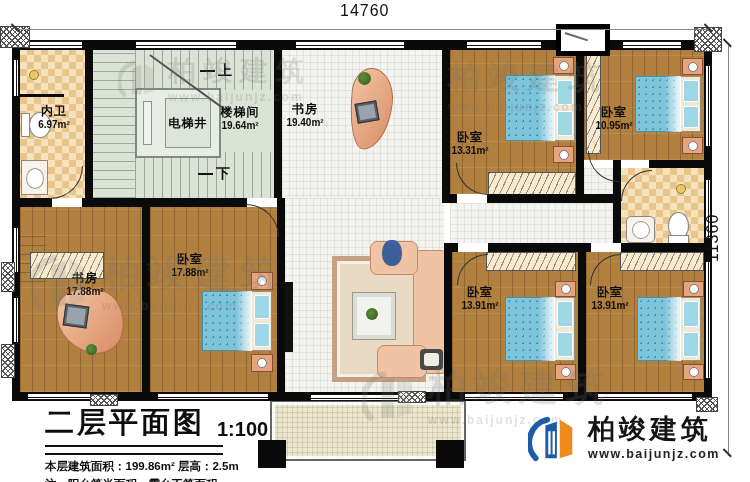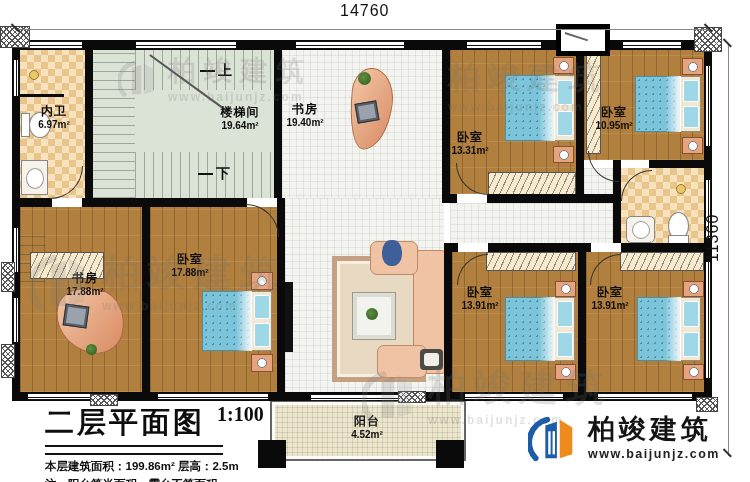--- a/index.html
+++ b/index.html
@@ -69,21 +69,21 @@
   
   .dim{position:absolute;background:#888;z-index:20;}
   .tick{position:absolute;width:11px;height:1.5px;background:#333;transform:rotate(45deg);z-index:21;}
   .dimtxt{position:absolute;z-index:21;font-size:16px;color:#111;letter-spacing:1px;}
   
   .wm{position:absolute;opacity:.20;z-index:40;color:#6f6f6f;font-weight:bold;display:flex;align-items:center;gap:8px;pointer-events:none;}
   .wm .t{letter-spacing:8px;white-space:nowrap;}
   .wm .u{display:block;font-size:12px;letter-spacing:2px;font-weight:bold;}
   
   #titleblock{position:absolute;left:45px;top:403px;z-index:50;}
-  #tb-row{display:flex;gap:12px;font-family:Liberation Serif, serif;}
+  #tb-row{display:flex;align-items:flex-end;gap:12px;}
   #tb-title{font-size:29px;font-weight:bold;letter-spacing:3px;}
   #tb-scale{font-size:20px;font-weight:bold;padding-bottom:2px;}
   #tb-rule{width:178px;height:6px;border-top:2.5px solid #111;border-bottom:2px solid #111;margin-top:2px;}
   #tb-info{font-size:11.5px;font-weight:bold;margin-top:4px;}
   #tb-note{font-size:11.5px;font-weight:bold;margin-top:3px;}
   
   #logo{position:absolute;left:528px;top:412px;z-index:50;display:flex;align-items:center;gap:8px;}
   #logo-name{font-size:27px;font-weight:900;letter-spacing:4px;color:#141414;line-height:1;}
   #logo-url{font-size:12.5px;font-weight:bold;letter-spacing:1.5px;color:#222;margin-top:4px;}
   .elev{position:absolute;z-index:4;background:#e7ece5;border:2px solid #7d8a7d;}
@@ -180,20 +180,24 @@
   <div class="xh" style="left:1px;top:262px;width:12px;height:28px;"></div>
   <div class="xh" style="left:1px;top:344px;width:12px;height:32px;"></div>
 
   <div class="abs" style="left:556px;top:24px;width:44px;height:22px;background:#fff;border:5px solid #000;z-index:14;">
     <div style="position:absolute;left:4px;top:3px;width:24px;height:1.5px;background:#666;transform:rotate(18deg);transform-origin:left center;"></div>
   </div>
 
   <div class="abs" style="left:258px;top:440px;width:28px;height:28px;background:#0a0a0a;z-index:10;"></div>
   <div class="abs" style="left:436px;top:440px;width:28px;height:28px;background:#0a0a0a;z-index:10;"></div>
 
+  <div class="elev" style="left:135px;top:88px;width:82px;height:66px;">
+    <div class="dr"></div>
+    <div class="car">电梯井</div>
+  </div>
   <div class="updown" style="left:200px;top:62px;">
     <span class="ln"></span>
       <span>上</span>
   </div>
   <div class="updown" style="left:198px;top:165px;">
     <span class="ln"></span>
       <span>下</span>
   </div>
 
   <div class="wrd" style="left:586px;top:48px;width:13px;height:104px;"></div>
@@ -322,24 +326,20 @@
     <span class="nm">卧室</span>
       <span class="ar">17.88m²</span>
   </div>
   <div class="rl" style="left:438px;top:286px;">
     <span class="nm">卧室</span>
       <span class="ar">13.91m²</span>
   </div>
   <div class="rl" style="left:568px;top:286px;">
     <span class="nm">卧室</span>
       <span class="ar">13.91m²</span>
-  </div>
-  <div class="rl" style="left:325px;top:415px;">
-    <span class="nm">阳台</span>
-      <span class="ar">4.52m²</span>
   </div>
 
   <div class="wm" style="left:118px;top:52px;font-size:28px;">
     <svg width="42" height="42" viewBox="0 0 54 54">
         <path d="M8 48 A24 24 0 0 1 20 8" fill="none" stroke="#777" stroke-width="6" stroke-linecap="round"></path>
         <polygon points="18,14 30,10 30,48 18,48" fill="#777"></polygon>
         <polygon points="33,8 46,16 46,44 33,48" fill="#999"></polygon>
       </svg>
     <div><span class="t">柏竣建筑</span><span class="u">www.baijunjz.com</span></div>
   </div>

